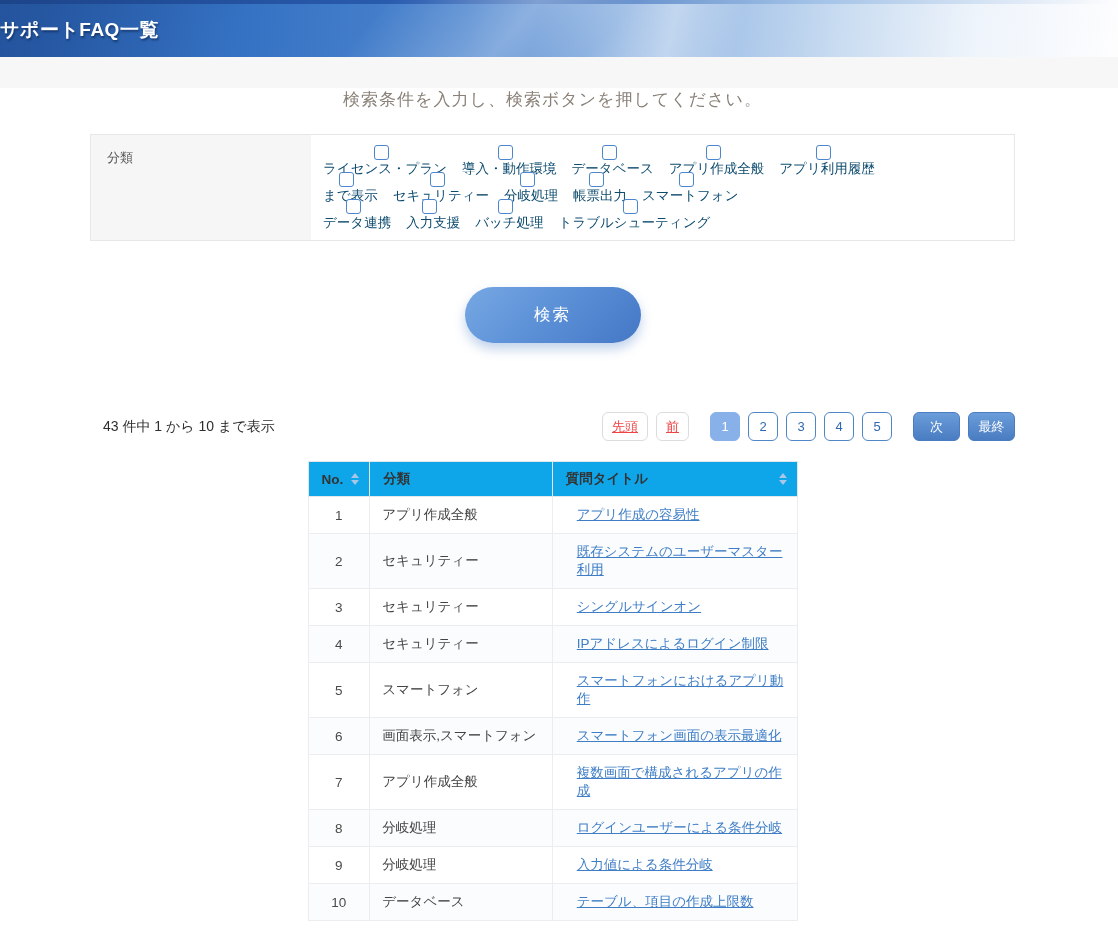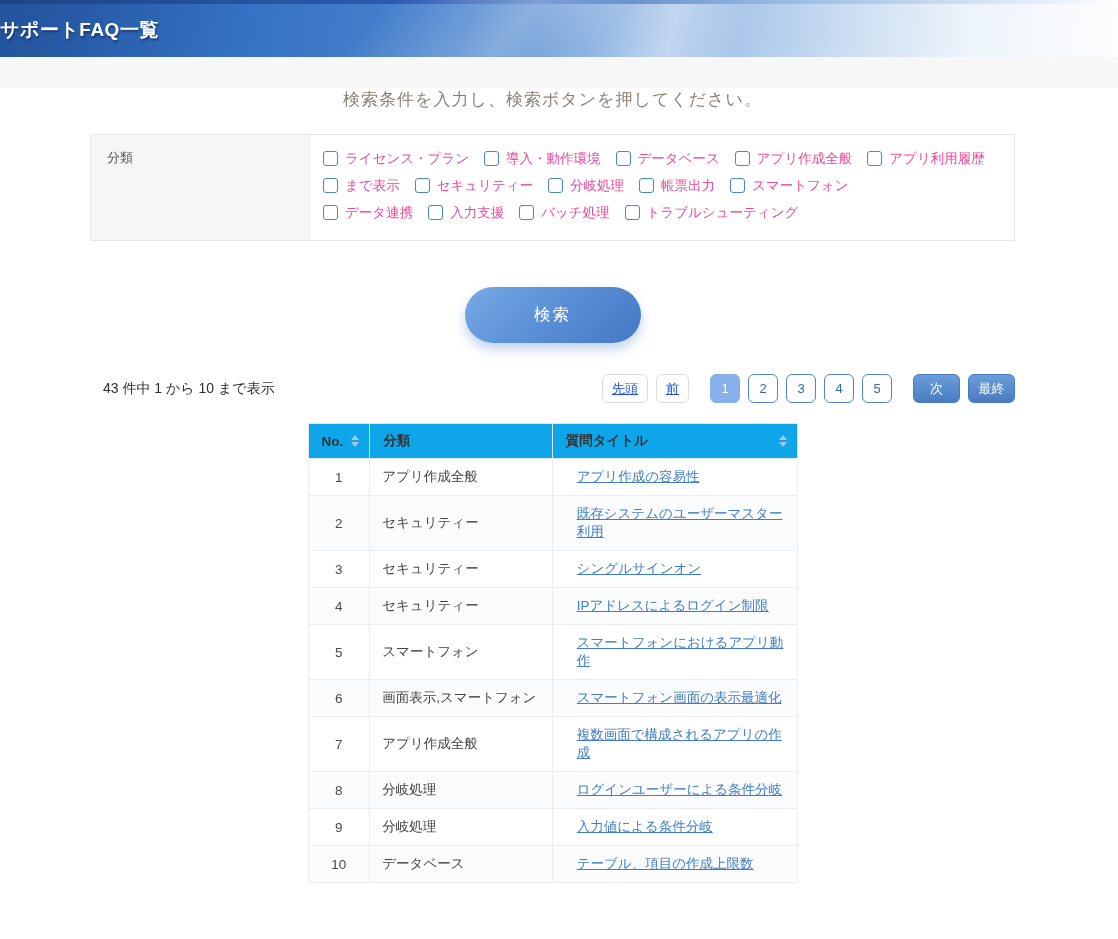--- a/index.html
+++ b/index.html
@@ -41,47 +41,47 @@
   .filter-box{ display:flex; margin-top:23px; border:1px solid #e7e7e7; min-height:107px; background:#fff; }
   .filter-label-cell{
     width:220px; flex:0 0 220px; background:#f6f6f6;
     padding:14px 16px; font-size:13px; color:#555;
   }
   .filter-options{
     flex:1; padding:10px 4px 10px 12px;
     display:flex; flex-wrap:wrap; align-content:flex-start;
   }
   .cb{ display:inline-flex; align-items:center; height:27px; margin-right:15px;
-       font-size:13.5px; color:#ec4899; cursor:pointer; white-space:nowrap; }
+       font-size:13.5px; color:#0c4a6e; cursor:pointer; white-space:nowrap;flex-direction:column; }
   .cb-box{ width:15px; height:15px; border:1.5px solid #4c86cc; border-radius:3px;
            background:#fff; margin-right:7px; flex:0 0 15px; }
   .flex-break{ flex-basis:100%; height:0; }
 
   
   .search-btn{
     display:block; margin:46px auto 0; width:176px; height:56px;
     border:none; border-radius:28px; cursor:pointer;
     background:linear-gradient(135deg,#77a8e4 0%,#5a8fd6 50%,#4577c5 100%);
     color:#fff; font-size:16.5px; letter-spacing:2px;
     font-family:inherit;
     box-shadow:0 6px 12px rgba(115,155,210,.45);
   }
 
   
-  .results-row{ margin-top:31px; display:flex; justify-content:space-between; align-items:center; }
+  .results-row{ margin-top:69px; display:flex; justify-content:space-between; align-items:center; }
   .results-summary{ font-size:14px; color:#2e2e2e; padding-left:13px; }
   .pagination{ display:flex; align-items:center; }
   .pg-btn{
     height:29px; min-width:30px; padding:0 9px; margin-left:8px;
     border-radius:6px; font-size:13px; font-family:inherit; cursor:pointer;
     background:#fff; border:1px solid #4f86c6; color:#2f69b3;
     display:inline-flex; align-items:center; justify-content:center;
   }
   .pg-btn:first-child{ margin-left:0; }
-  .pg-disabled{ border-color:#dcdcdc; color:#1d4ed8; cursor:default;text-decoration:underline; }
+  .pg-disabled{ border-color:#dcdcdc; color:#ef4444; cursor:default;text-decoration:underline; }
   .pg-num{ padding:0 4px; }
   .pg-active{ background:#87b1e8; border-color:#87b1e8; color:#fff; }
   .pg-nav{
     background:linear-gradient(180deg,#6a9dd9 0%,#4a7cc2 100%);
     border:1px solid #4a7cc2; color:#fff; min-width:47px;
   }
   .gap-l{ margin-left:21px; }
 
   
   table.faq{ width:490px; margin:20px auto 0; border-collapse:collapse; }

